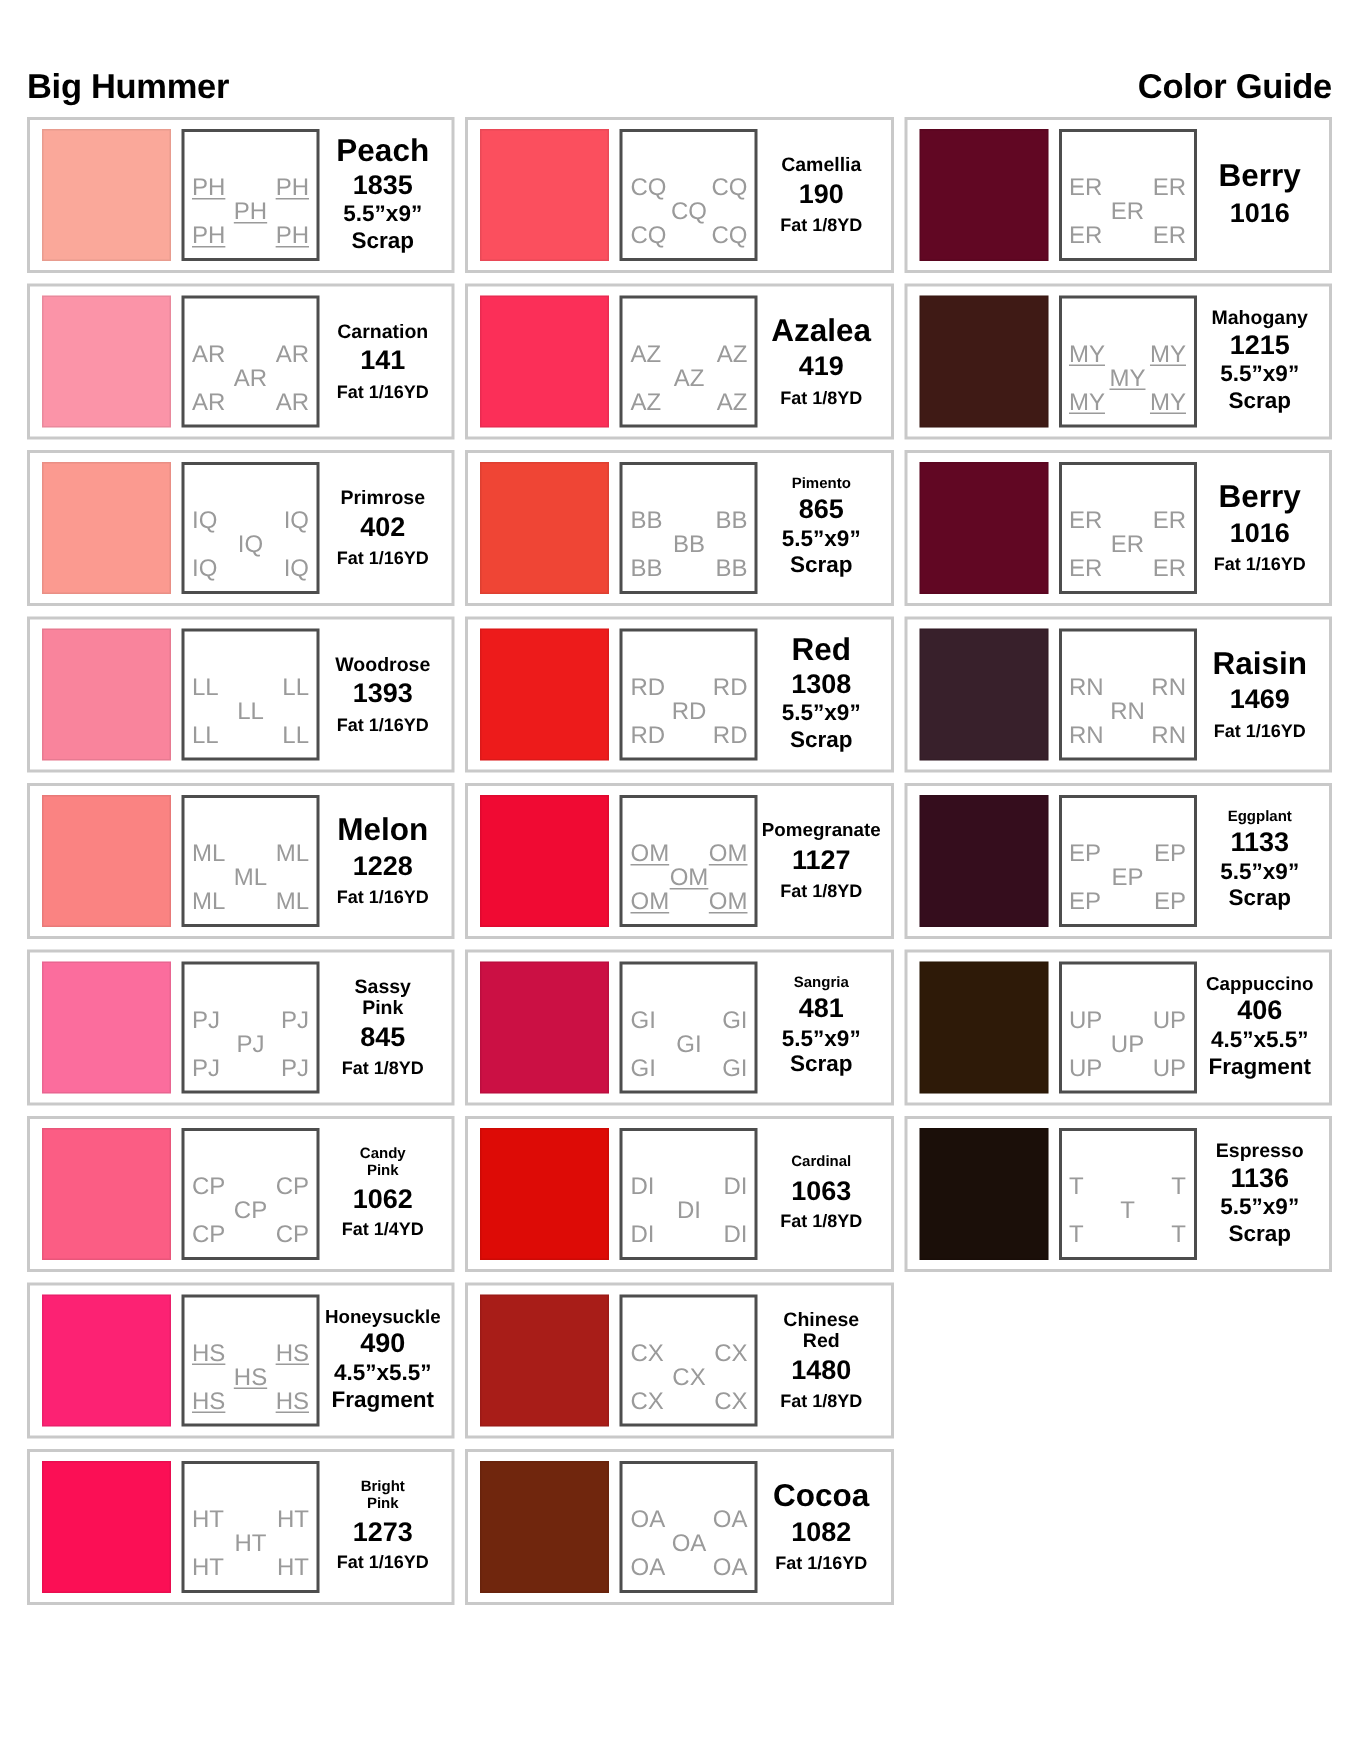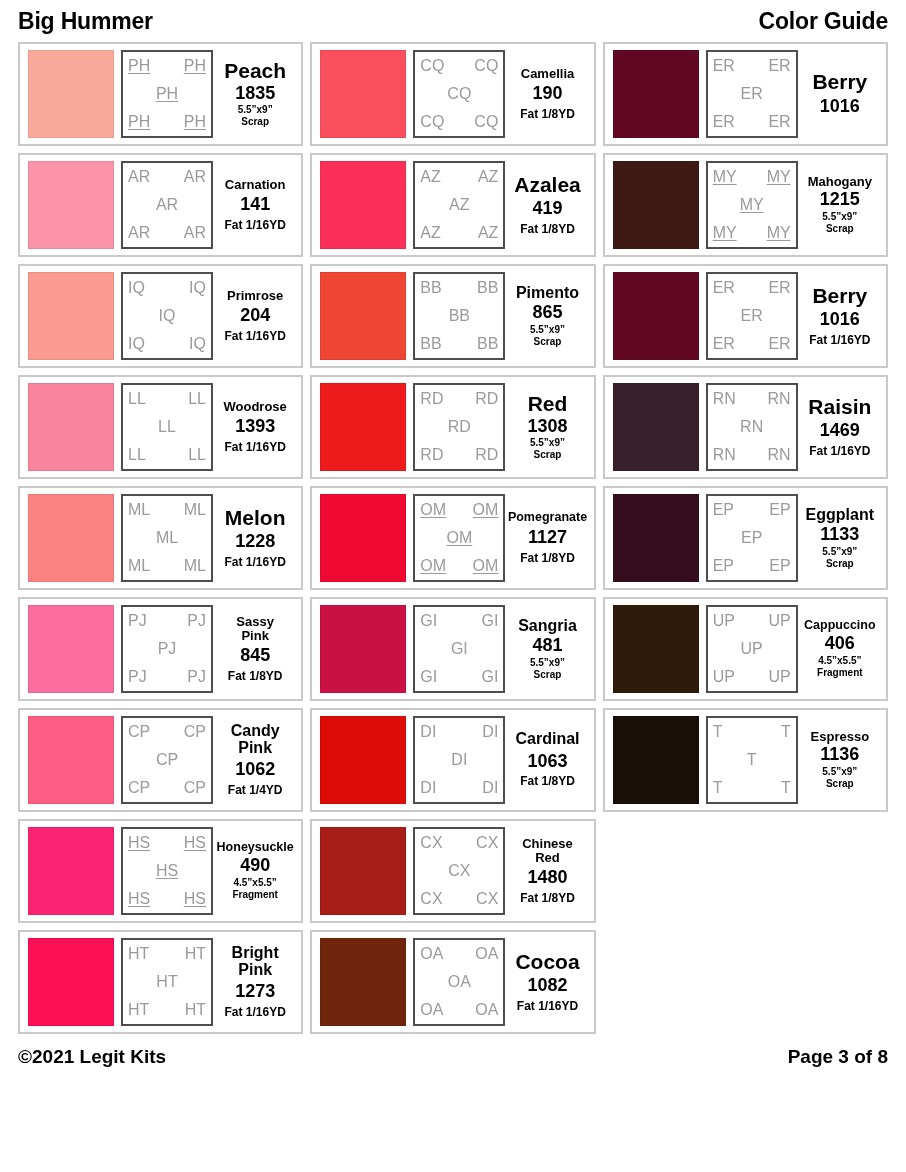--- a/index.html
+++ b/index.html
@@ -17,20 +17,21 @@
     position: relative;
   }
 
   .page {
     width: 906px;
     height: 944px;
     box-sizing: border-box;
     padding: 0 18px;
     display: flex;
     flex-direction: column;
+    margin-top: 36px;
   }
 
   
   .page-header {
     height: 42px;
     display: flex;
     align-items: center;
     justify-content: space-between;
     flex: 0 0 auto;
   }
@@ -77,21 +78,21 @@
   .code-box {
     flex: 0 0 auto;
     width: 92px;
     height: 88px;
     margin-left: 7px;
     box-sizing: border-box;
     border: 2px solid #4d4d4d;
     background: #ffffff;
     display: flex;
     flex-direction: column;
-    justify-content: space-between;
+    justify-content: flex-end;
     padding: 6px 5px;
   }
   .code-row {
     display: flex;
     justify-content: space-between;
     line-height: 1;
   }
   .code-row.center {
     justify-content: center;
   }
@@ -118,39 +119,39 @@
     text-align: center;
     padding-left: 2px;
     overflow: hidden;
   }
   .info .name {
     font-weight: bold;
     line-height: 1.02;
     white-space: pre-line;
   }
   .info .name.size-lg  { font-size: 21px; }
-  .info .name.size-md  { font-size: 16px; }
+  .info .name.size-md  { font-size: 10px; }
   .info .name.size-sm  { font-size: 13px; }
   .info .name.size-xs  { font-size: 12.5px; text-align: center; }
 
   .info .sku {
     font-weight: bold;
     font-size: 18px;
     line-height: 1.15;
     margin-top: 3px;
   }
   .info .cut {
     font-weight: bold;
     font-size: 12px;
     line-height: 1.18;
     margin-top: 3px;
     white-space: pre-line;
   }
   .info.compact .sku   { margin-top: 1px; }
-  .info.compact .cut   { margin-top: 1px; font-size: 10px; }
+  .info.compact .cut   { margin-top: 1px; font-size: 15px; }
 
   
   .page-footer {
     height: 46px;
     flex: 0 0 auto;
     display: flex;
     align-items: center;
     justify-content: space-between;
   }
   .page-footer div {
@@ -223,21 +224,21 @@
             <div class="code-row center">
               <span class="code">IQ</span>
             </div>
             <div class="code-row">
               <span class="code">IQ</span>
               <span class="code">IQ</span>
             </div>
           </div>
           <div class="info">
             <div class="name size-sm">Primrose</div>
-            <div class="sku">204</div>
+            <div class="sku">402</div>
             <div class="cut">Fat 1/16YD</div>
           </div>
         </div>
         <div class="card">
           <div class="swatch" style="background: rgb(249, 132, 156);"></div>
           <div class="code-box">
             <div class="code-row">
               <span class="code">LL</span>
               <span class="code">LL</span>
             </div>
@@ -707,18 +708,14 @@
           <div class="info compact">
             <div class="name size-sm">Espresso</div>
             <div class="sku">1136</div>
             <div class="cut">5.5”x9”
 Scrap</div>
           </div>
         </div>
       </div>
   </div>
 
-  <div class="page-footer">
-    <div>©2021 Legit Kits</div>
-    <div>Page 3 of 8</div>
-  </div>
 
 </div>
 
 </body></html>

